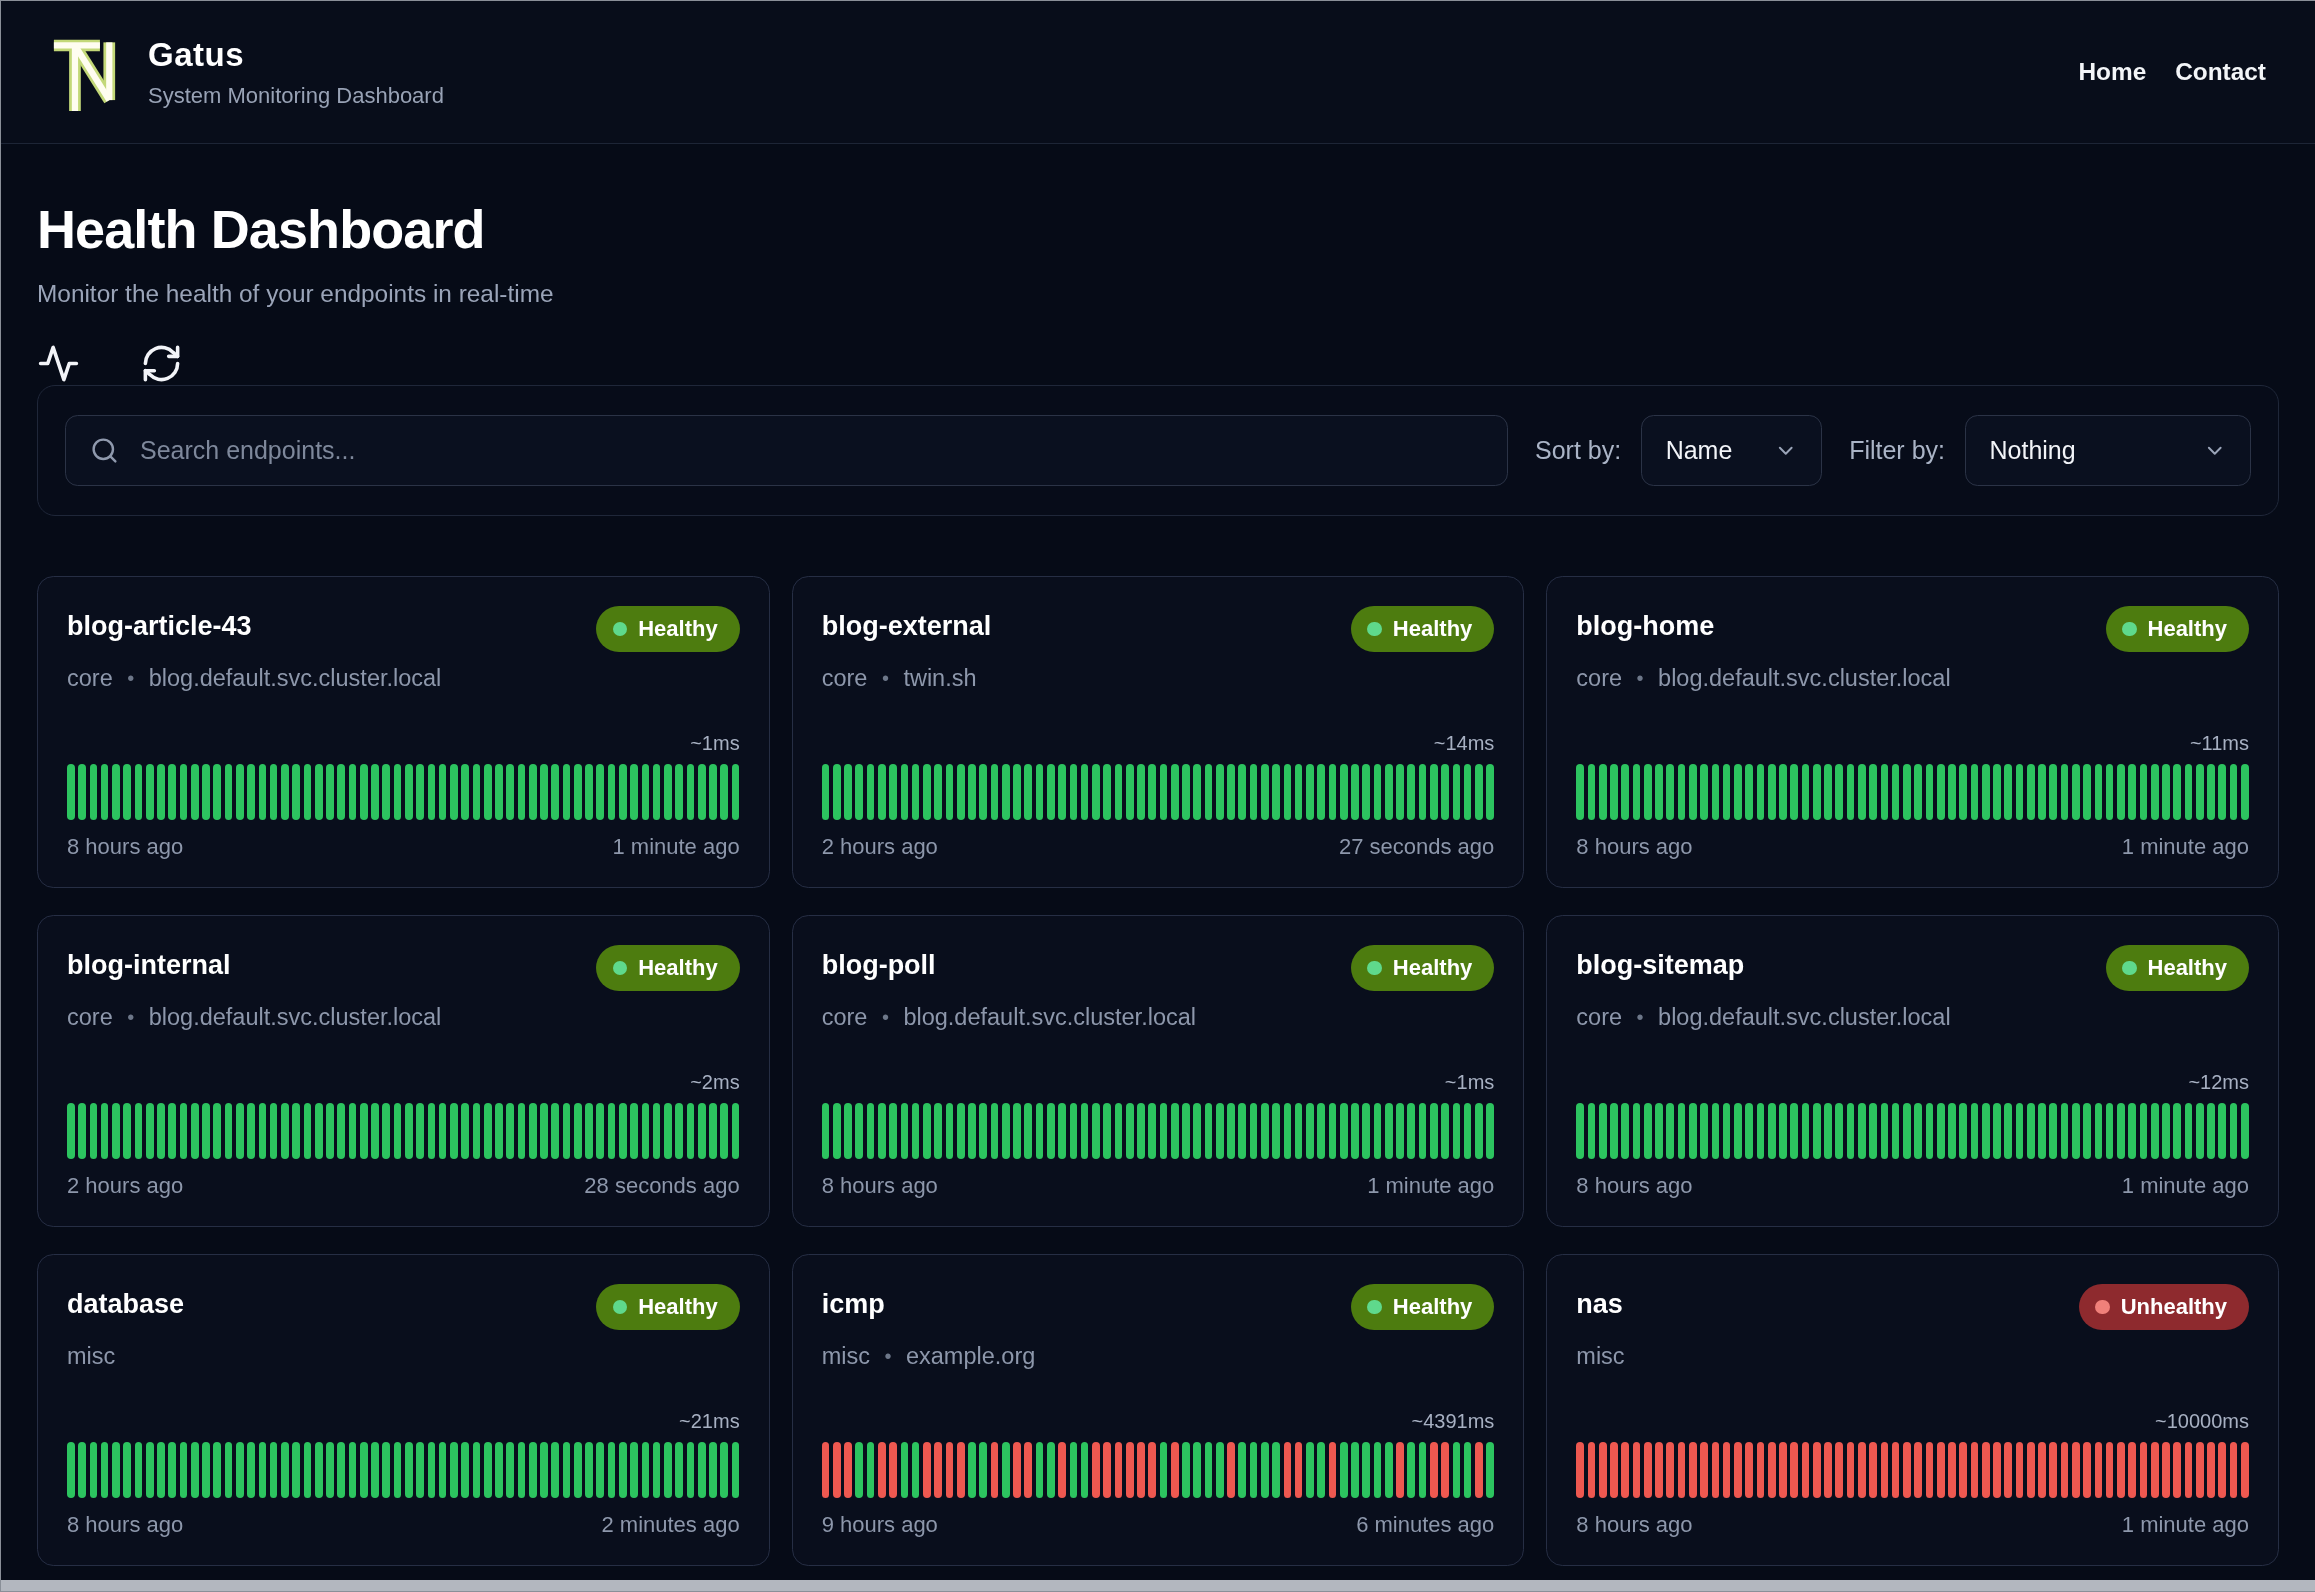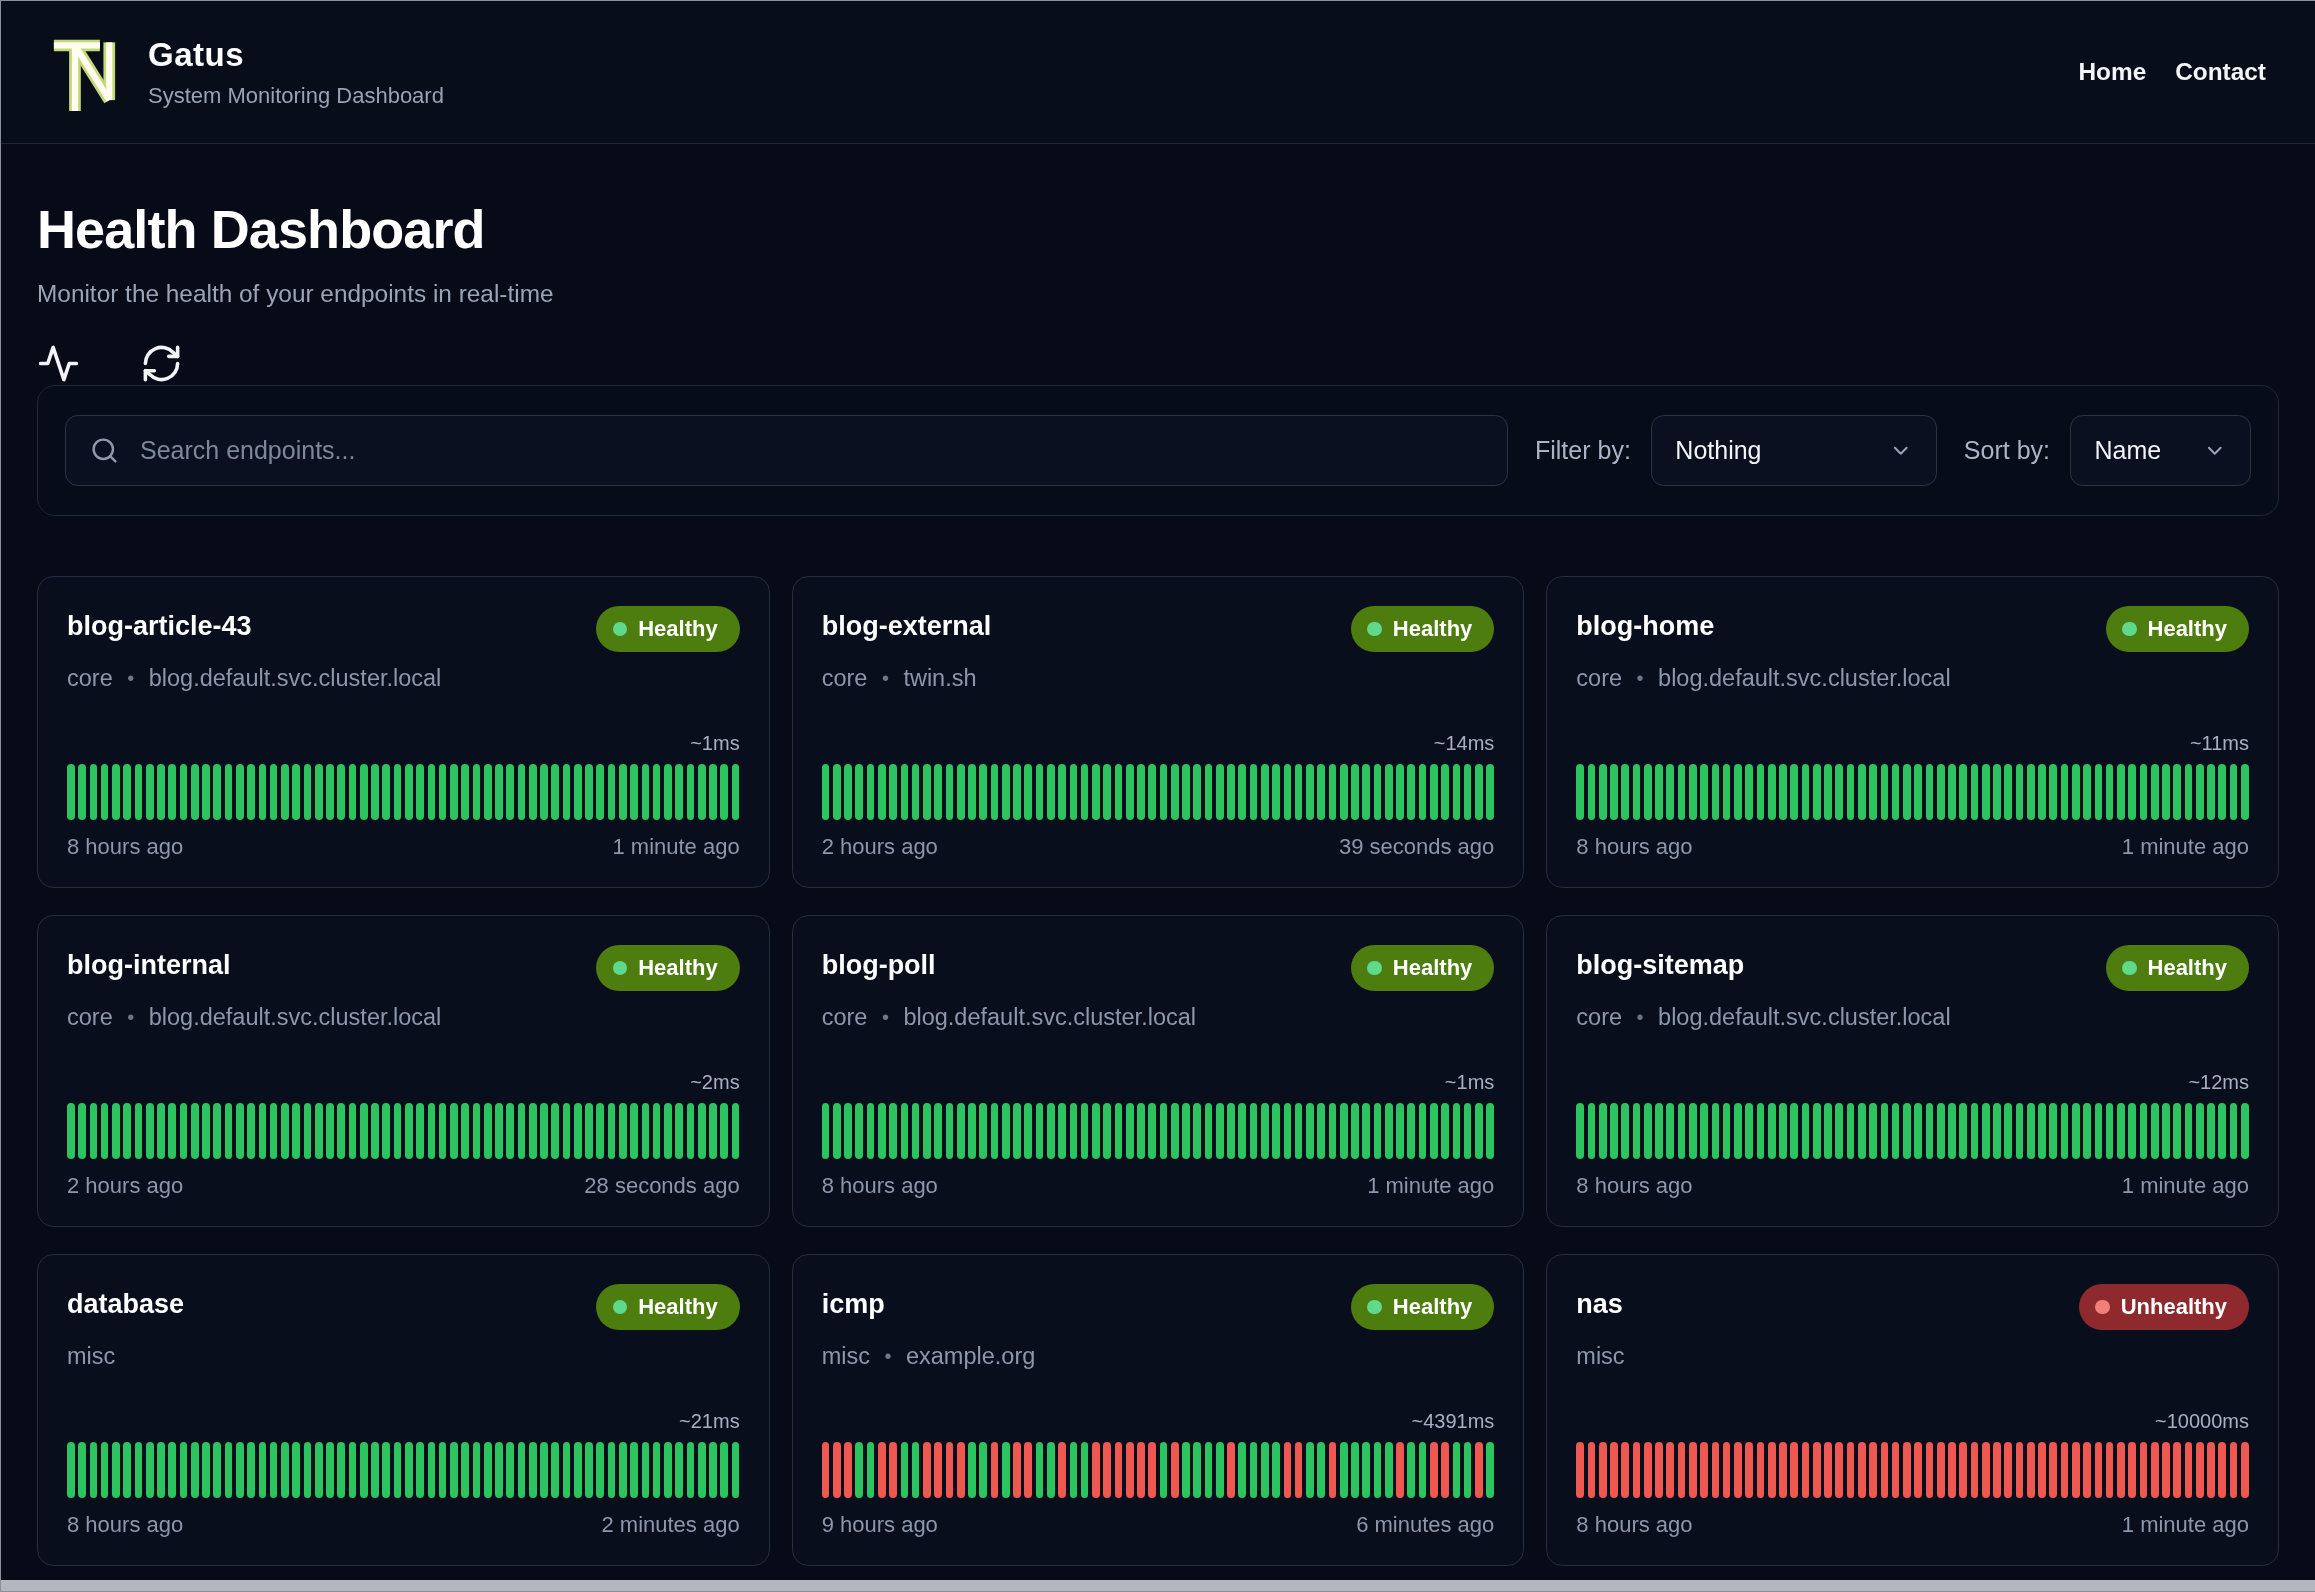--- a/index.html
+++ b/index.html
@@ -173,37 +173,37 @@
 
     <div class="toolbar">
       <div class="search-wrap">
         <svg viewBox="0 0 24 24" fill="none" stroke-width="2" stroke-linecap="round">
           <circle cx="11" cy="11" r="8"></circle>
             <line x1="21" y1="21" x2="16.65" y2="16.65"></line>
         </svg>
         <input class="search-input" type="text" placeholder="Search endpoints..." style="">
       </div>
       <div class="ctl-group">
+        <span class="ctl-label">Sort by:</span>
+        <div class="select sort">
+          <span class="sel-value">Name</span>
+          <svg viewBox="0 0 24 24" fill="none" stroke-width="2" stroke-linecap="round" stroke-linejoin="round">
+              <path d="M6 9l6 6 6-6"></path>
+            </svg>
+        </div>
+      </div>
+      <div class="ctl-group">
         <span class="ctl-label">Filter by:</span>
         <div class="select filter">
           <span class="sel-value">Nothing</span>
           <svg viewBox="0 0 24 24" fill="none" stroke-width="2" stroke-linecap="round" stroke-linejoin="round">
               <path d="M6 9l6 6 6-6"></path>
             </svg>
         </div>
       </div>
-      <div class="ctl-group">
-        <span class="ctl-label">Sort by:</span>
-        <div class="select sort">
-          <span class="sel-value">Name</span>
-          <svg viewBox="0 0 24 24" fill="none" stroke-width="2" stroke-linecap="round" stroke-linejoin="round">
-              <path d="M6 9l6 6 6-6"></path>
-            </svg>
-        </div>
-      </div>
     </div>
 
     <div class="grid">
   <div class="card">
     <div class="card-head">
       <div class="ep-name">blog-article-43</div>
       <div class="badge healthy">
         <span class="dot"></span>
         <span>Healthy</span>
       </div>
@@ -353,21 +353,21 @@
             <div class="bar g"></div>
             <div class="bar g"></div>
             <div class="bar g"></div>
             <div class="bar g"></div>
             <div class="bar g"></div>
             <div class="bar g"></div>
             <div class="bar g"></div>
           </div>
     <div class="times">
       <span>2 hours ago</span>
-      <span>39 seconds ago</span>
+      <span>27 seconds ago</span>
     </div>
   </div>
 
   <div class="card">
     <div class="card-head">
       <div class="ep-name">blog-home</div>
       <div class="badge healthy">
         <span class="dot"></span>
         <span>Healthy</span>
       </div>

